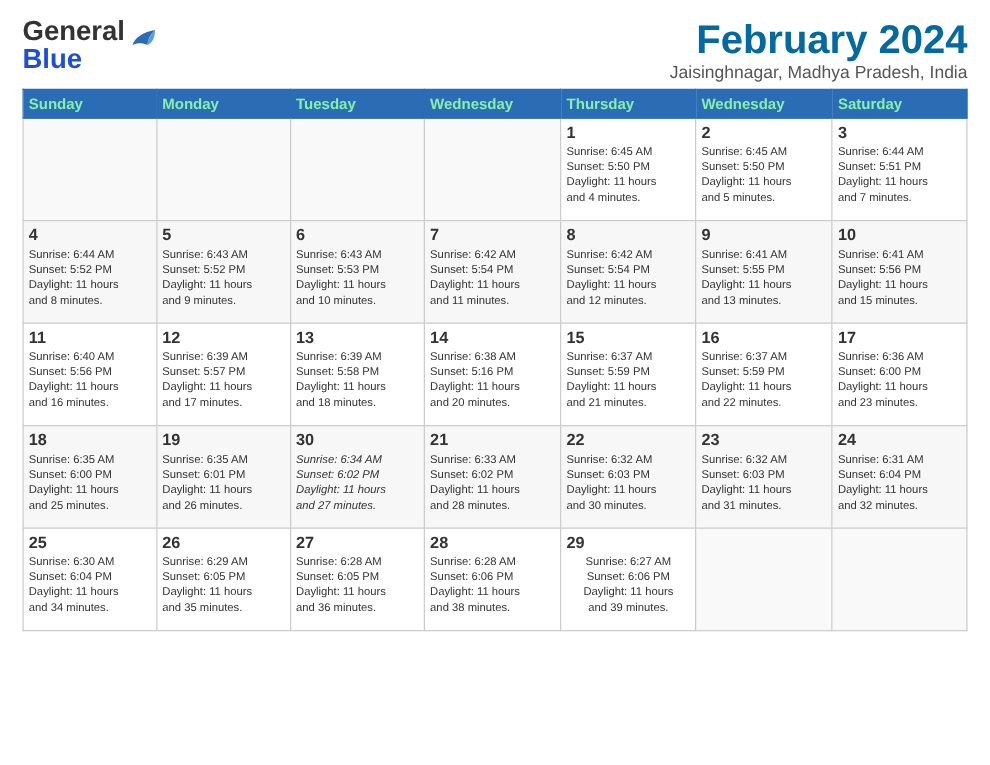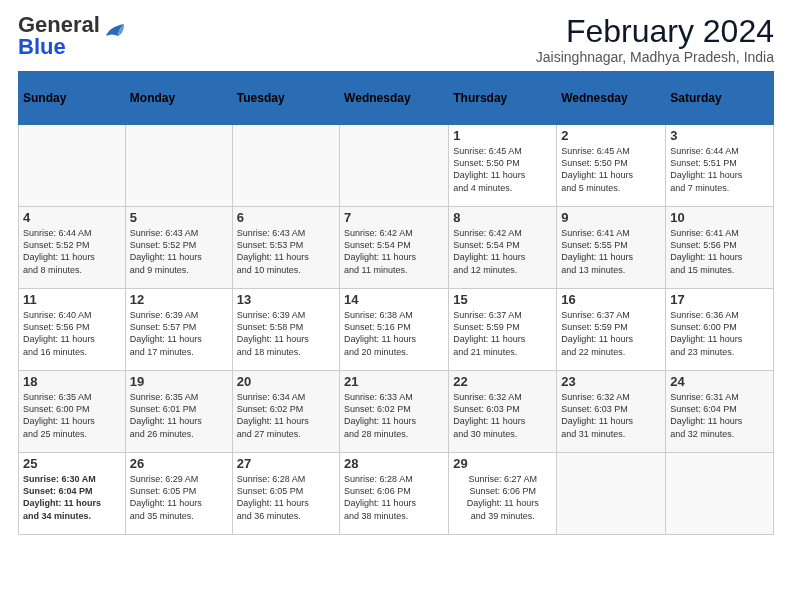--- a/index.html
+++ b/index.html
@@ -31,39 +31,39 @@
       font-weight: bold;
       color: #333;
       line-height: 1;
     }
     .logo-text .blue { color: #1d4ed8; }
     .title-section {
       text-align: right;
     }
     .month-year {
       font-size: 32px;
-      font-weight: normal;
-      color: #0f172a;
+      font-weight: bold;
+      color: #0369a1;
       line-height: 1.1;
     }
     .location {
       font-size: 14px;
       color: #555;
     }
     table {
       width: 100%;
       border-collapse: collapse;
       margin-top: 6px;
     }
     th {
       background-color: #2a6db5;
-      color: #000000;
+      color: #86efac;
       font-size: 12px;
       font-weight: bold;
-      padding: 19px 4px;
+      padding: 4px 4px;
       text-align: left;
       border: 1px solid #2a6db5;
     }
     td {
       border: 1px solid #ccc;
       vertical-align: top;
       padding: 3px 4px;
       width: 113px;
       height: 82px;
       font-size: 9.5px;
@@ -262,22 +262,22 @@
 and 25 minutes.</div>
           </td>
           <td>
             <span class="day-num">19</span>
             <div class="day-info" style="white-space: pre-line;">Sunrise: 6:35 AM
 Sunset: 6:01 PM
 Daylight: 11 hours
 and 26 minutes.</div>
           </td>
           <td>
-            <span class="day-num">20</span>
-            <div class="day-info" style="white-space: pre-line;">Sunrise: 6:34 AM
+            <span class="day-num">30</span>
+            <div class="day-info" style="white-space: pre-line; font-style: italic;">Sunrise: 6:34 AM
 Sunset: 6:02 PM
 Daylight: 11 hours
 and 27 minutes.</div>
           </td>
           <td>
             <span class="day-num">21</span>
             <div class="day-info" style="white-space: pre-line;">Sunrise: 6:33 AM
 Sunset: 6:02 PM
 Daylight: 11 hours
 and 28 minutes.</div>
@@ -300,21 +300,21 @@
             <span class="day-num">24</span>
             <div class="day-info" style="white-space: pre-line;">Sunrise: 6:31 AM
 Sunset: 6:04 PM
 Daylight: 11 hours
 and 32 minutes.</div>
           </td>
         </tr>
         <tr>
           <td>
             <span class="day-num">25</span>
-            <div class="day-info" style="white-space: pre-line; font-weight: bold;">Sunrise: 6:30 AM
+            <div class="day-info" style="white-space: pre-line;">Sunrise: 6:30 AM
 Sunset: 6:04 PM
 Daylight: 11 hours
 and 34 minutes.</div>
           </td>
           <td>
             <span class="day-num">26</span>
             <div class="day-info" style="white-space: pre-line;">Sunrise: 6:29 AM
 Sunset: 6:05 PM
 Daylight: 11 hours
 and 35 minutes.</div>

